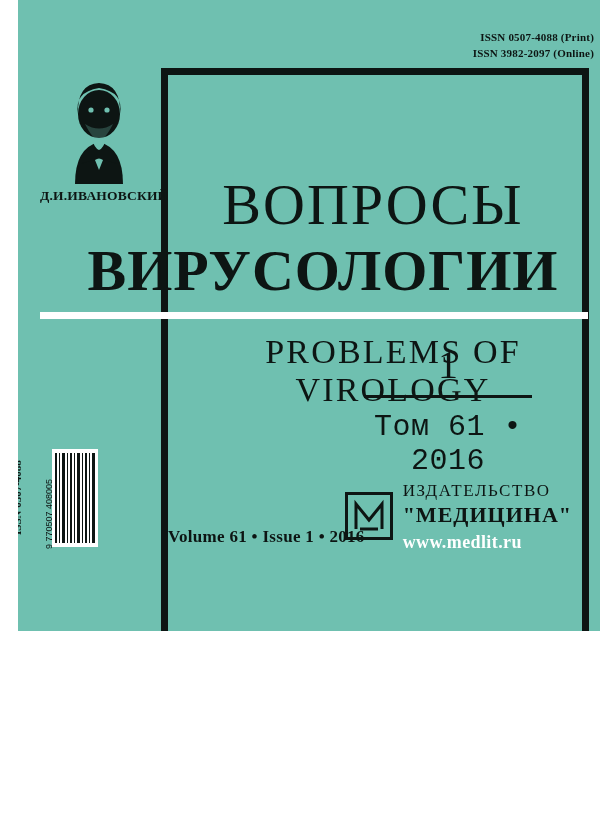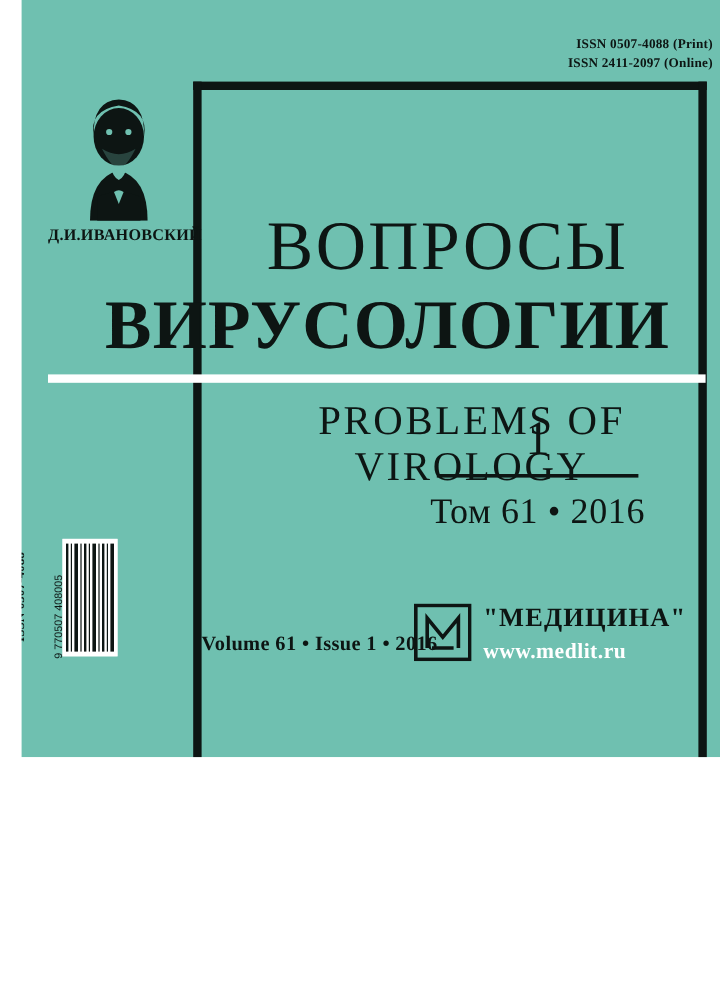--- a/index.html
+++ b/index.html
@@ -136,21 +136,21 @@
     color: #0d1513;
     line-height: 1;
   }
   .issue-rule {
     height: 3px;
     background: #0d1513;
     width: 168px;
     margin: 10px auto 0 auto;
   }
   .volume-line {
-    font-family: Liberation Serif, serif;
+    font-family: Liberation Mono, monospace;
     font-size: 30px;
     font-weight: normal;
     color: #0d1513;
     margin-top: 12px;
     letter-spacing: 0.5px;
   }
 
   
   .publisher {
     position: absolute;
@@ -245,21 +245,21 @@
     transform-origin: left top;
   }
 </style>
 </head>
 <body>
 
 <div class="cover">
 
   <div class="issn-block">
     <div>ISSN 0507-4088 (Print)</div>
-    <div>ISSN 2411-2097 (Online)</div>
+    <div>ISSN 3982-2097 (Online)</div>
   </div>
 
   <div class="frame"></div>
   <div class="frame-left"></div>
 
   <div class="logo-wrap">
     <svg class="portrait" viewBox="0 0 96 104">
       <ellipse cx="48" cy="34" rx="21" ry="24" fill="#0d1513"></ellipse>
       <path d="M27 34 q-4 -22 21 -26 q25 4 21 26 q1 -30 -21 -31 q-22 1 -21 31 z" fill="#0d1513"></path>
       <path d="M24 104 q0 -36 24 -42 q24 6 24 42 z" fill="#0d1513"></path>
@@ -288,20 +288,21 @@
 
   <div class="publisher">
     <div class="pub-mark">
       <svg viewBox="0 0 48 48" width="48" height="48">
         <rect x="1.5" y="1.5" width="45" height="45" fill="none" stroke="#0d1513" stroke-width="3"></rect>
         <path d="M11 37 L11 12 L24 28 L37 12 L37 37" fill="none" stroke="#0d1513" stroke-width="3"></path>
         <path d="M15 37 L33 37" fill="none" stroke="#0d1513" stroke-width="3"></path>
       </svg>
     </div>
     <div class="pub-text">
+      <div class="pub-line1">ИЗДАТЕЛЬСТВО</div>
       <div class="pub-line2">"МЕДИЦИНА"</div>
       <div class="pub-url">www.medlit.ru</div>
     </div>
   </div>
 
   <div class="bottom-volume">Volume 61 • Issue 1 • 2016</div>
 
   <div class="barcode-wrap">
     <div class="barcode-label">ISSN 0507-4088</div>
     <div class="barcode-bars">

